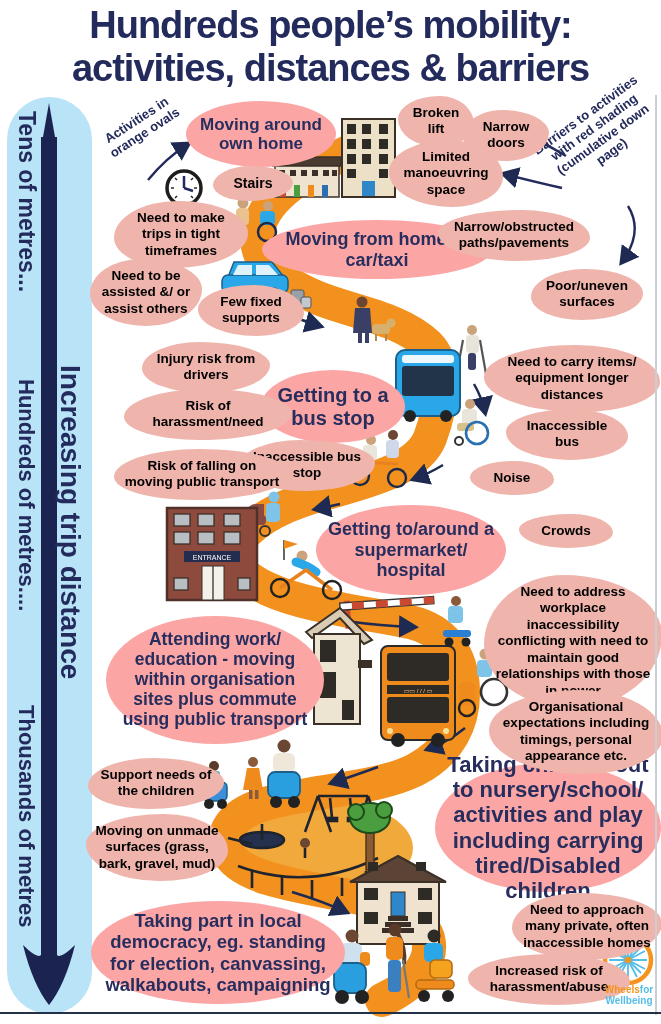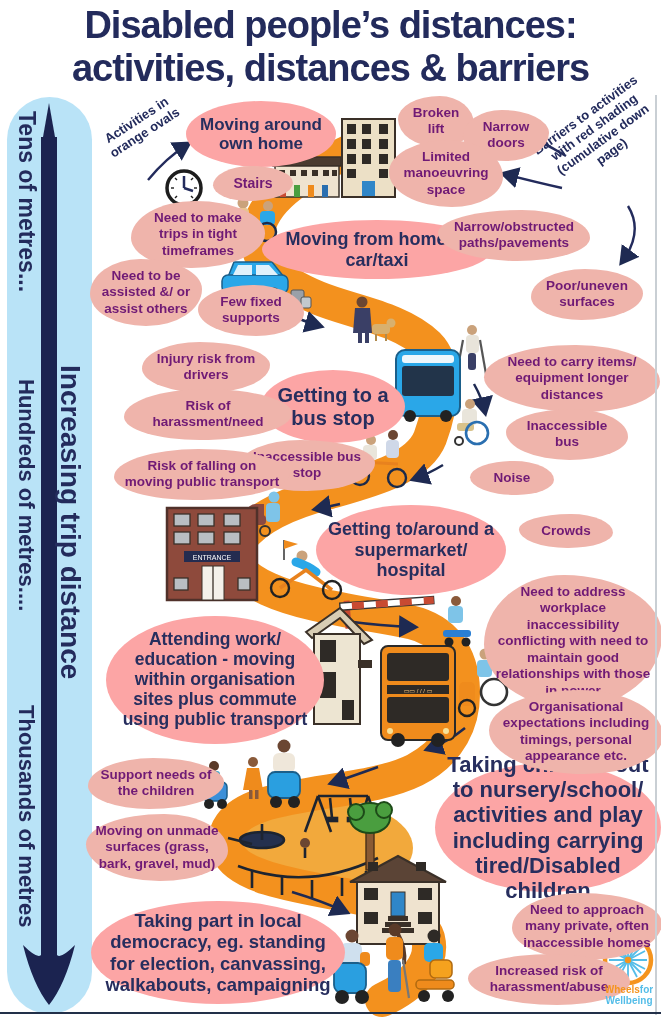--- a/index.html
+++ b/index.html
@@ -14,21 +14,21 @@
   .vtext{position:absolute;writing-mode:vertical-rl;color:#232b5c;font-weight:bold;white-space:nowrap;}
   .scale0{left:6px;top:14px;font-size:23px;}
   .scale1{left:6px;top:282px;font-size:22px;}
   .scale2{left:6px;top:608px;font-size:22px;}
   .axis{left:47px;top:268px;font-size:28px;}
   
   .oval{position:absolute;background:#fca5a5;border-radius:50%;display:flex;align-items:center;
         justify-content:center;text-align:center;color:#272e5e;font-weight:bold;line-height:1.14;
         padding:4px 10px;box-sizing:border-box;}
   
-  .blob{position:absolute;background:#efb4ab;color:#701a75;font-weight:bold;font-size:13.5px;
+  .blob{position:absolute;background:#efb4ab;color:#000000;font-weight:bold;font-size:13.5px;
         line-height:1.22;text-align:center;padding:9px 8px;box-sizing:border-box;}
   .r1{border-radius:48% 52% 55% 45% / 55% 48% 52% 45%;}
   .r2{border-radius:55% 45% 48% 52% / 45% 55% 45% 55%;}
   .r3{border-radius:45% 55% 50% 50% / 52% 45% 55% 48%;}
   .r4{border-radius:52% 48% 45% 55% / 48% 55% 45% 52%;}
   
   .note{position:absolute;color:#232b5c;font-weight:bold;font-size:13px;line-height:1.15;
         text-align:center;white-space:pre-line;}
   .note-activities{left:86px;top:112px;width:110px;transform:rotate(-33deg);}
   .note-barriers{left:524px;top:104px;width:150px;transform:rotate(-36deg);}
@@ -393,21 +393,21 @@
         <line x1="619" y1="943" x2="637" y2="977"></line>
           <line x1="637" y1="943" x2="619" y2="977"></line>
         <line x1="611" y1="951" x2="645" y2="969"></line>
           <line x1="645" y1="951" x2="611" y2="969"></line>
       </g>
       <circle cx="628" cy="960" r="3.2" fill="#f5941d"></circle>
     </g>
   </svg>
 
   <div class="title">
-    <div>Disabled people’s distances:</div>
+    <div>Hundreds people’s mobility:</div>
     <div>activities, distances &amp; barriers</div>
   </div>
 
   <div class="sidebar">
     <svg width="85" height="917" viewBox="0 0 85 917">
       <polygon points="42,6 36,40 34,860 50,860 48,40" fill="#1b2350"></polygon>
       <rect x="34" y="40" width="16" height="830" fill="#1b2350"></rect>
       <path d="M 16 848 Q 30 862 34 858 L 34 840 H 50 L 50 858 Q 54 862 68 848 Q 58 888 42 908 Q 26 888 16 848 z" fill="#1b2350"></path>
     </svg>
     <div class="vtext scale0">Tens of metres...</div>
@@ -428,21 +428,21 @@
   <div class="oval" style="left:261px;top:370px;width:144px;height:73px;font-size:20px;">Getting to a bus stop</div>
   <div class="oval" style="left:316px;top:505px;width:190px;height:90px;font-size:18px;">Getting to/around a supermarket/ hospital</div>
   <div class="oval" style="left:106px;top:616px;width:218px;height:128px;font-size:17.5px;">Attending work/ education - moving within organisation sites plus commute using public transport</div>
   <div class="oval" style="left:435px;top:763px;width:226px;height:129px;font-size:22px;">Taking children out to nursery/school/ activities and play including carrying tired/Disabled children</div>
   <div class="oval" style="left:91px;top:901px;width:254px;height:103px;font-size:18.5px;">Taking part in local democracy, eg. standing for election, canvassing, walkabouts, campaigning</div>
 
   <div class="blob r1" style="left:213px;top:166px;width:80px;font-size:14px;">Stairs</div>
   <div class="blob r2" style="left:398px;top:96px;width:76px;">Broken lift</div>
   <div class="blob r3" style="left:463px;top:110px;width:86px;">Narrow doors</div>
   <div class="blob r4" style="left:389px;top:140px;width:114px;">Limited manoeuvring space</div>
-  <div class="blob r1" style="left:131px;top:201px;width:134px;text-align:center;">Need to make trips in tight timeframes</div>
+  <div class="blob r1" style="left:114px;top:201px;width:134px;text-align:center;">Need to make trips in tight timeframes</div>
   <div class="blob r2" style="left:438px;top:210px;width:152px;">Narrow/obstructed paths/pavements</div>
   <div class="blob r3" style="left:90px;top:259px;width:112px;">Need to be assisted &amp;/ or assist others</div>
   <div class="blob r4" style="left:198px;top:285px;width:106px;">Few fixed supports</div>
   <div class="blob r1" style="left:531px;top:269px;width:112px;">Poor/uneven surfaces</div>
   <div class="blob r3" style="left:142px;top:342px;width:128px;">Injury risk from drivers</div>
   <div class="blob r4" style="left:484px;top:345px;width:176px;">Need to carry items/ equipment longer distances</div>
   <div class="blob r1" style="left:124px;top:389px;width:168px;">Risk of harassment/need</div>
   <div class="blob r2" style="left:506px;top:409px;width:122px;">Inaccessible bus</div>
   <div class="blob r3" style="left:239px;top:440px;width:136px;">Inaccessible bus stop</div>
   <div class="blob r4" style="left:470px;top:461px;width:84px;">Noise</div>

